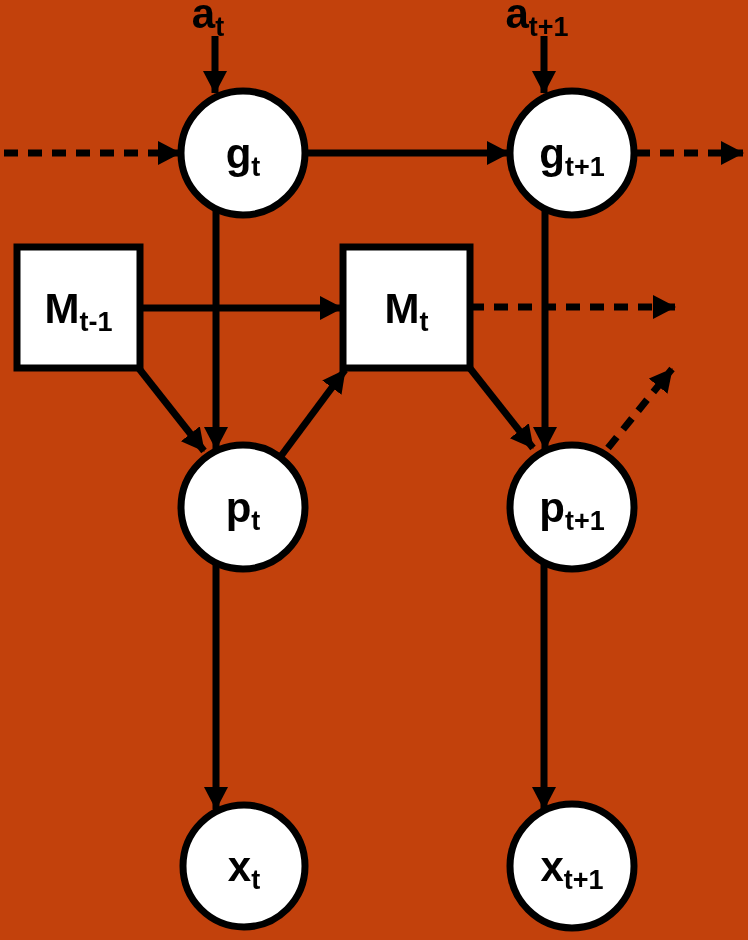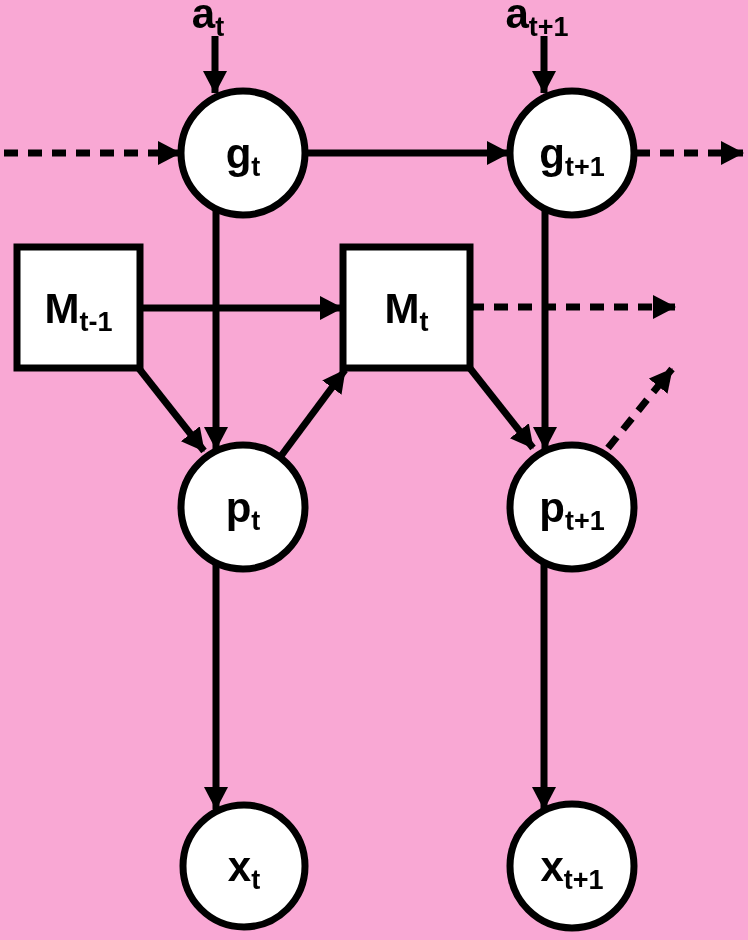--- a/index.html
+++ b/index.html
@@ -4,21 +4,21 @@
 <style>
   html, body {
     margin: 0;
     padding: 0;
     background: #ffffff;
   }
   #stage {
     position: relative;
     width: 748px;
     height: 940px;
-    background: #f9a8d4;
+    background: #c2410c;
     overflow: hidden;
   }
   svg {
     display: block;
   }
   .edge {
     stroke: #000000;
     stroke-width: 7;
     fill: none;
   }

